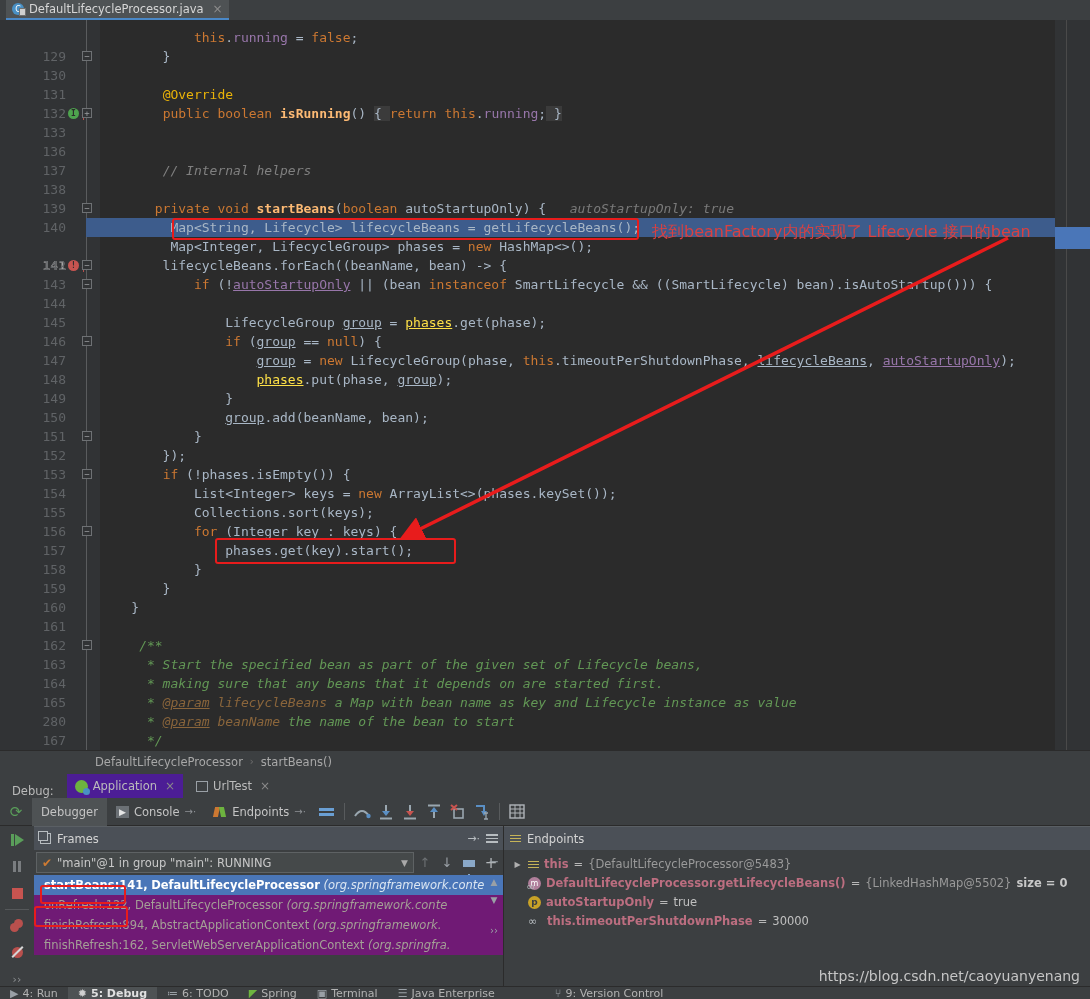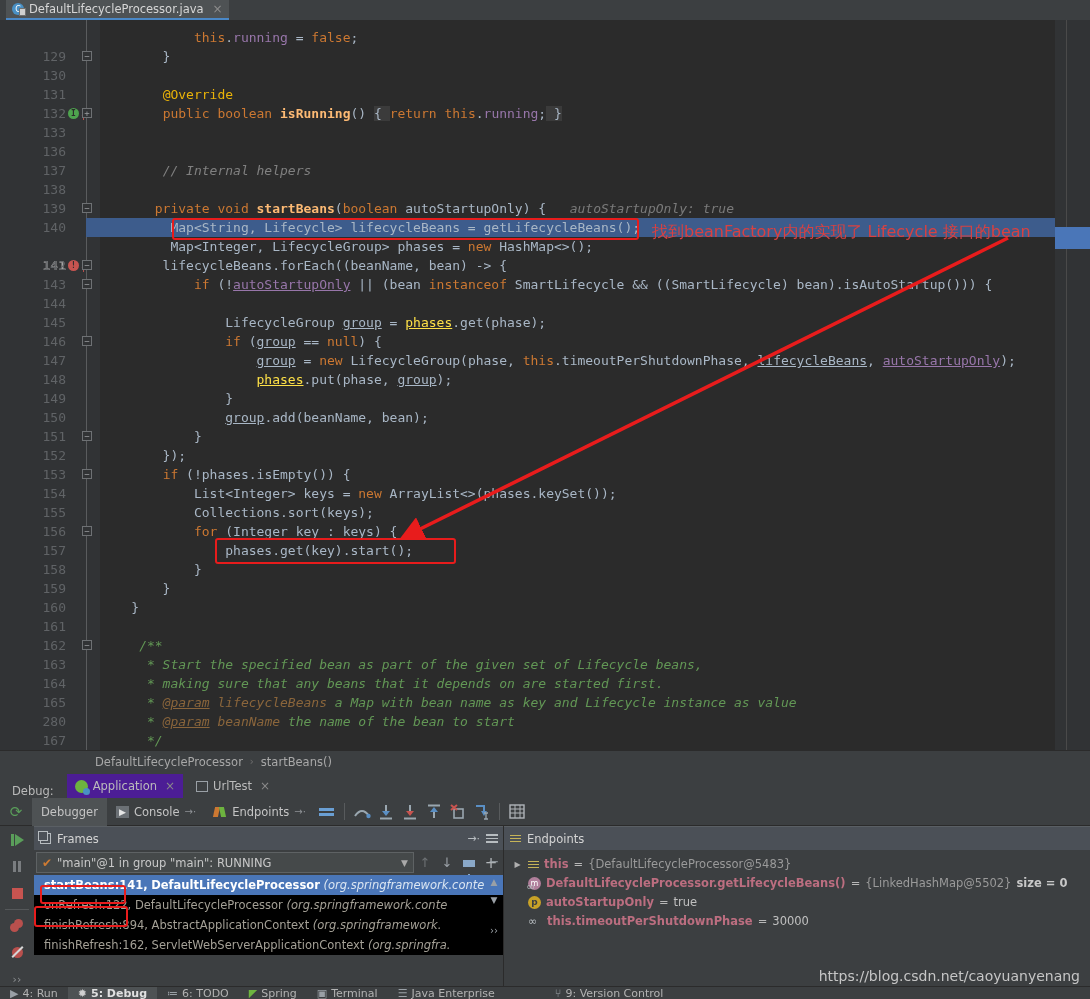--- a/index.html
+++ b/index.html
@@ -270,21 +270,21 @@
   .frame-row {
     height: 20px; line-height: 20px; padding-left: 10px; font-size: 11.5px;
     color: #c9c9c9; white-space: nowrap; overflow: hidden;
   }
   .frame-row.sel { background: #4a76b8; color: #ffffff; }
   .frame-row.sel .pkg { color: #dbe6f2; }
   .frame-row .pkg { color: #9b9b9b; font-style: italic; }
   .frame-row .meth { color: #e0e0e0; }
   .frame-row.sel .meth { color: #ffffff; font-weight: bold; }
   .frame-row.dim .meth, .frame-row.dim .pkg { color: #a4a096; }
-  .frame-row.dim { background: #000000; }
+  .frame-row.dim { background: #701a75; }
 
   
   .variables {
     position: absolute; left: 504px; top: 826px; width: 586px; height: 160px;
     background: #3c3f41;
   }
   .var-list { padding: 5px 0 0 8px; }
   .var-row {
     height: 19px; line-height: 19px; font-size: 11.5px; color: #bc6e80;
     display: flex; align-items: center; gap: 5px; white-space: nowrap;

